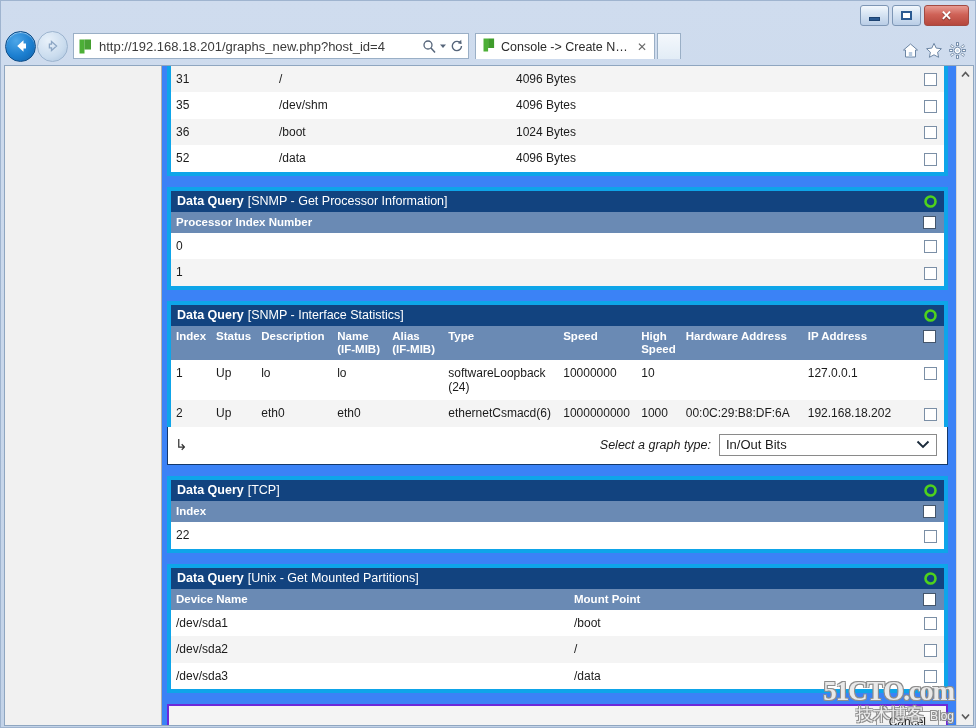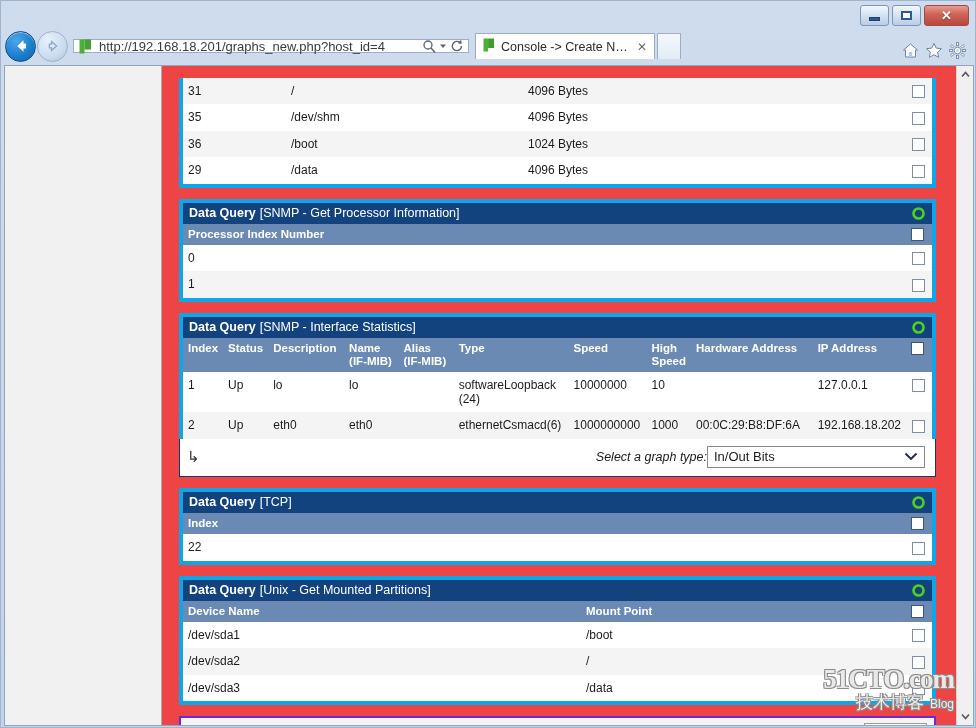--- a/index.html
+++ b/index.html
@@ -93,21 +93,21 @@
   .navbtn.fwd {
     background: radial-gradient(circle at 35% 30%, #e8f1fa 0%, #cadcee 60%, #a9c2dd 100%);
     border: 1px solid #9cb4cf;
     margin-right: 5px;
   }
   .navbtn svg { display: block; }
 
   .addressbar {
     flex: 0 0 auto;
     width: 396px;
-    height: 14px;
+    height: 26px;
     background: #fff;
     border: 1px solid #9aafc6;
     display: flex;
     align-items: center;
     padding: 0 4px 0 5px;
   }
   .favicon-doc {
     width: 13px; height: 15px;
     flex: 0 0 auto;
     margin-right: 7px;
@@ -191,23 +191,23 @@
     overflow: hidden;
   }
   .sidebar {
     width: 157px;
     flex: 0 0 auto;
     background: #f1f1f1;
     border-right: 1px solid #aeaeae;
   }
   .content {
     flex: 1 1 auto;
-    background: #ef4444;
+    background: #3b82f6;
     position: relative;
-    padding: 12px;
+    padding: 0;
     overflow: hidden;
   }
 
   
   .scrollbar {
     width: 17px;
     flex: 0 0 auto;
     background: #f0f0f0;
     border-left: 1px solid #d6d6d6;
     display: flex;
@@ -308,20 +308,21 @@
     font-size: 15px;
     color: #333;
     line-height: 1;
     flex: 0 0 auto;
   }
   .graphlabel {
     margin-left: auto;
     font-style: italic;
     font-size: 12.5px;
     color: #1b1b1b;
+    margin-right: 8px;
   }
   .selectbox {
     width: 218px;
     height: 22px;
     border: 1px solid #8a8a8a;
     background: #fff;
     display: flex;
     align-items: center;
     padding: 0 6px;
     font-size: 13px;
@@ -347,21 +348,21 @@
     font-size: 12px;
     padding: 3px 12px;
     color: #1b1b1b;
     font-family: "Liberation Sans", sans-serif;
   }
 
   
   .watermark {
     position: absolute;
     right: 2px;
-    bottom: 12px;
+    bottom: 0px;
     pointer-events: none;
     text-align: right;
     z-index: 30;
   }
   .wm-main {
     font-size: 27px;
     font-weight: bold;
     font-family: "Liberation Serif", serif;
     color: #e9e9e9;
     text-shadow:
@@ -503,21 +504,21 @@
               <td>4096 Bytes</td>
               <td class="cbcell"><span class="cb"></span></td>
             </tr>
             <tr class="alt">
               <td>36</td>
               <td>/boot</td>
               <td>1024 Bytes</td>
               <td class="cbcell"><span class="cb"></span></td>
             </tr>
             <tr class="wht">
-              <td>29</td>
+              <td>52</td>
               <td>/data</td>
               <td>4096 Bytes</td>
               <td class="cbcell"><span class="cb"></span></td>
             </tr>
           </tbody>
         </table>
       </div>
 
       <div class="panel">
         <div class="panel-title">

